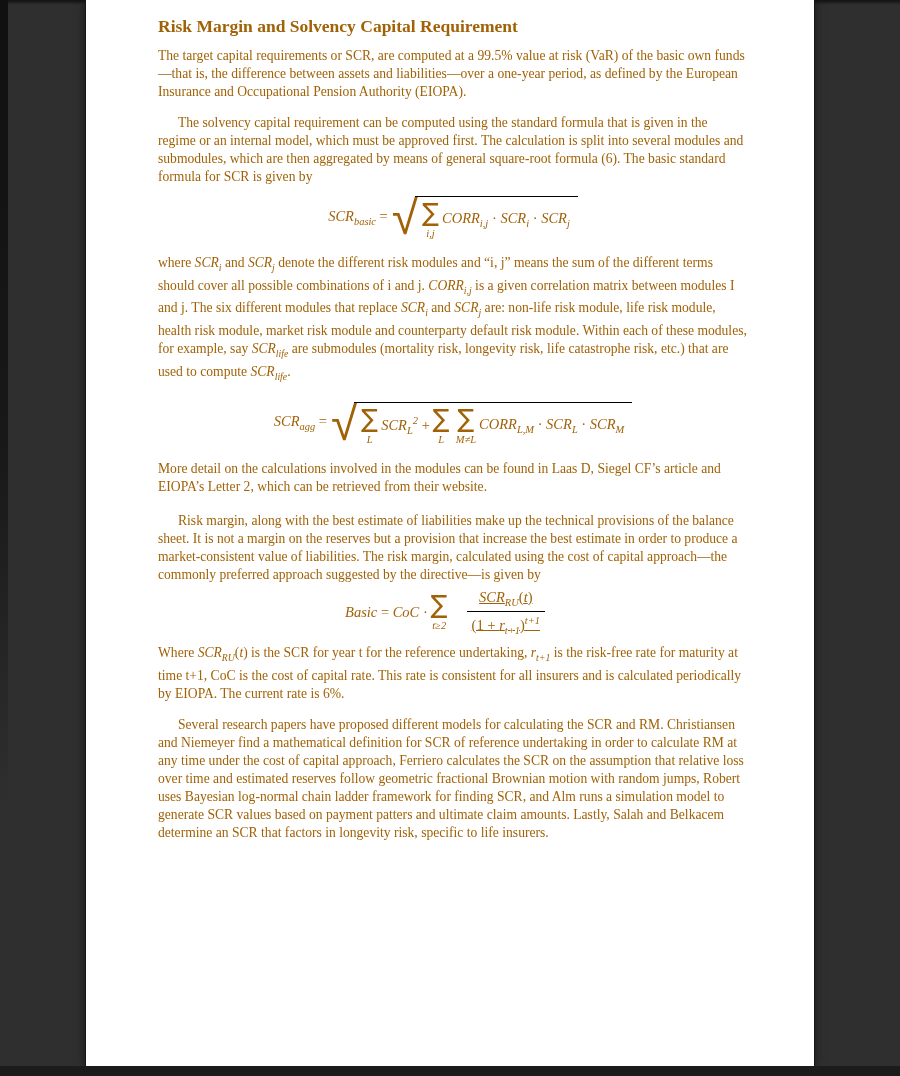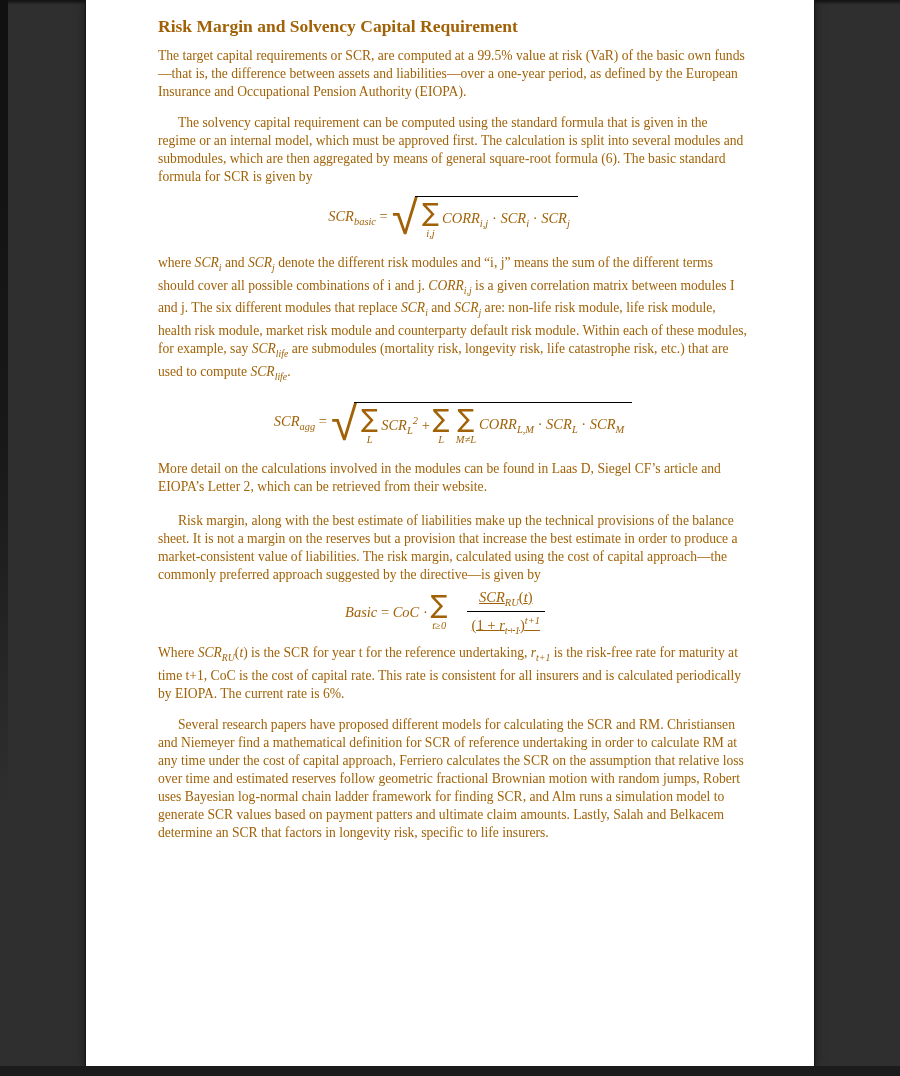--- a/index.html
+++ b/index.html
@@ -141,21 +141,21 @@
 
   <p class="mb16">More detail on the calculations involved in the modules can be found in Laas D, Siegel CF’s article and EIOPA’s Letter 2, which can be retrieved from their website.</p>
 
 
   <p class="indent mb4">Risk margin, along with the best estimate of liabilities make up the technical provisions of the balance sheet. It is not a margin on the reserves but a provision that increase the best estimate in order to produce a market-consistent value of liabilities. The risk margin, calculated using the cost of capital approach—the commonly preferred approach suggested by the directive—is given by</p>
 
   <div class="formula mb8">
     <span class="mrow"><span class="seg-italic">Basic</span><span class="seg-normal"> = </span><span class="seg-italic">CoC</span><span class="seg-normal"> · </span></span>
     <span class="bigop">
       <span class="op">∑</span>
-      <span class="limit">t≥0</span>
+      <span class="limit">t≥2</span>
     </span>
     <span class="frac">
       <span class="num mrow"><span class="seg-italic">SCR</span><sub class="seg-sub">RU</sub><span class="seg-normal">(</span><span class="seg-italic">t</span><span class="seg-normal">)</span></span>
       <span class="den mrow"><span class="seg-normal">(1 + </span><span class="seg-italic">r</span><sub class="seg-sub">t+1</sub><span class="seg-normal">)</span><sup class="seg-sup">t+1</sup></span>
     </span>
   </div>
 
   <p class="mb13">Where <span class="seg-italic">SCR</span><sub class="seg-sub">RU</sub>(<span class="seg-italic">t</span>) is the SCR for year t for the reference undertaking, <span class="seg-italic">r</span><sub class="seg-sub">t+1</sub> is the risk-free rate for maturity at time t+1, CoC is the cost of capital rate. This rate is consistent for all insurers and is calculated periodically by EIOPA. The current rate is 6%.</p>
 
 

